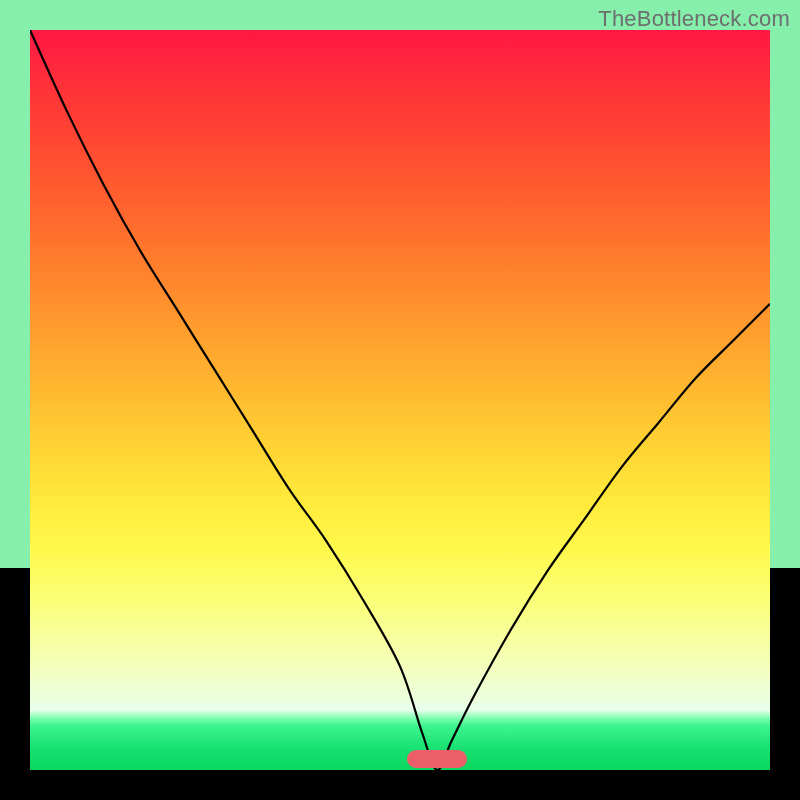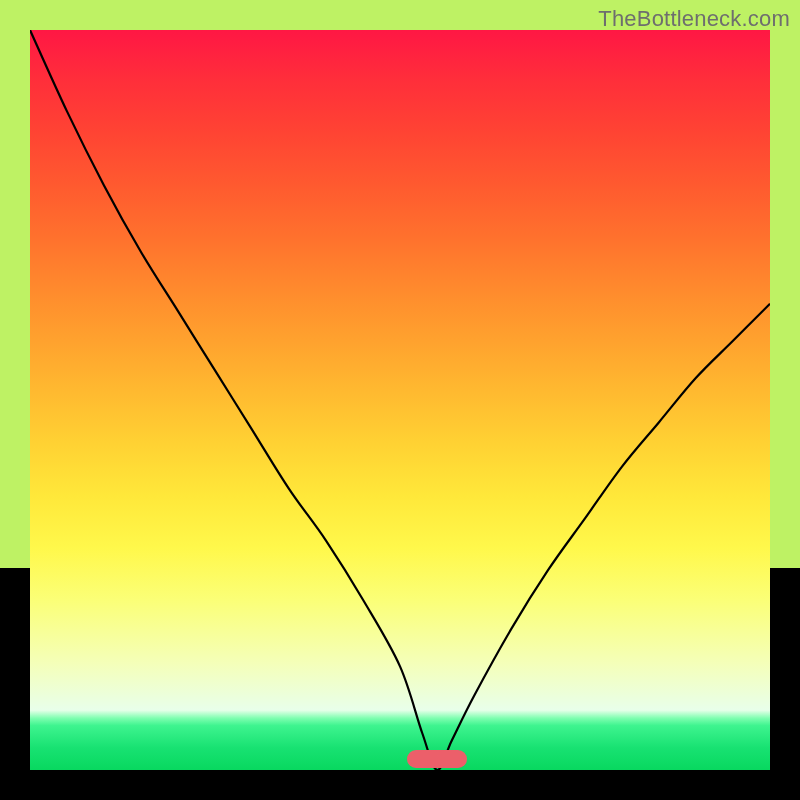--- a/index.html
+++ b/index.html
@@ -1,21 +1,21 @@
 <!DOCTYPE html>
 <html><head>
 <meta charset="utf-8">
 <style>
   * { margin: 0; padding: 0; box-sizing: border-box; }
   html, body { width: 800px; height: 800px; overflow: hidden; background: #000; font-family: Arial, Helvetica, sans-serif; }
   .chart-outer {
     position: relative;
     width: 800px;
     height: 568px;
-    background: #bef264;
+    background: #86efac;
   }
   .attribution {
     position: absolute;
     top: 6px;
     right: 10px;
     color: #6e6e6e;
     font-size: 22px;
     letter-spacing: 0.2px;
     z-index: 10;
   }

